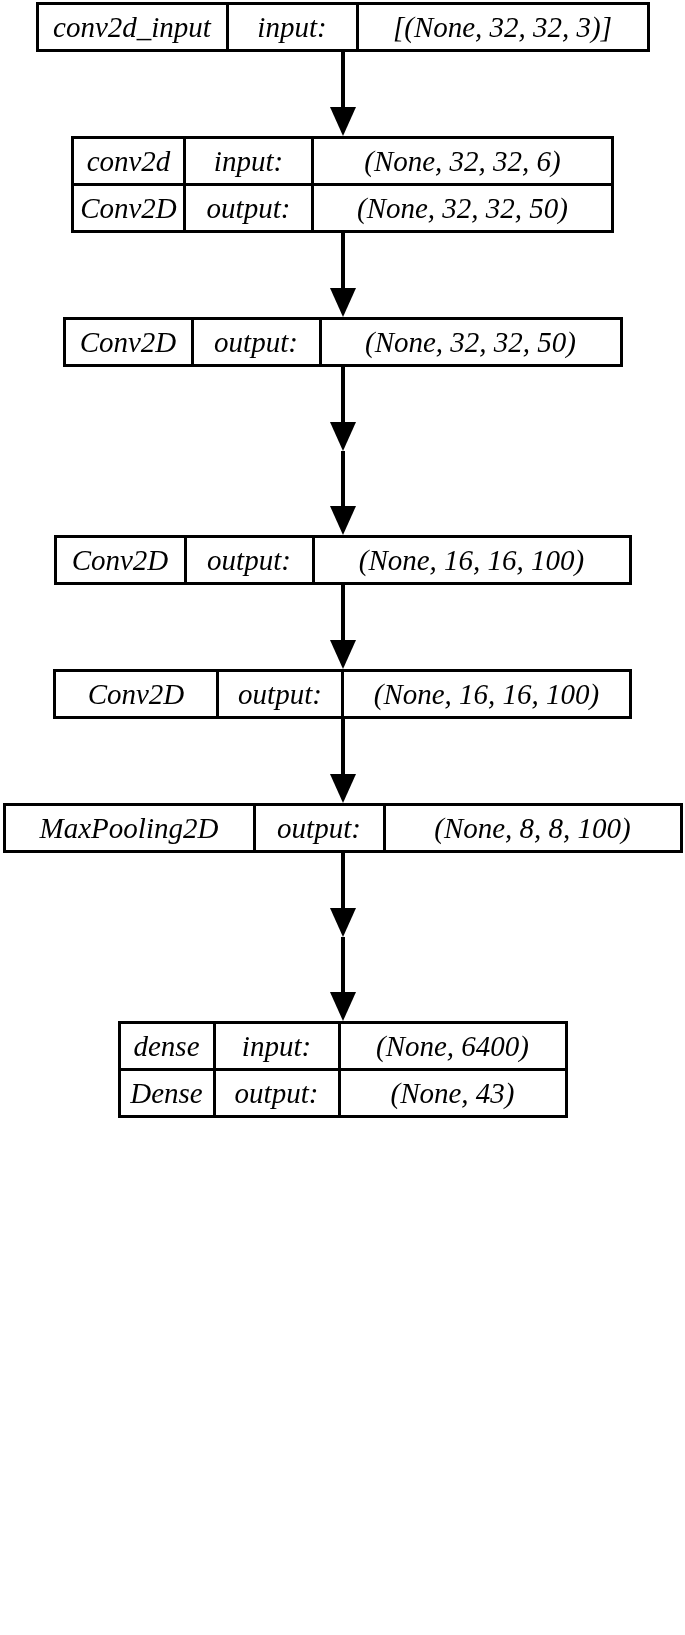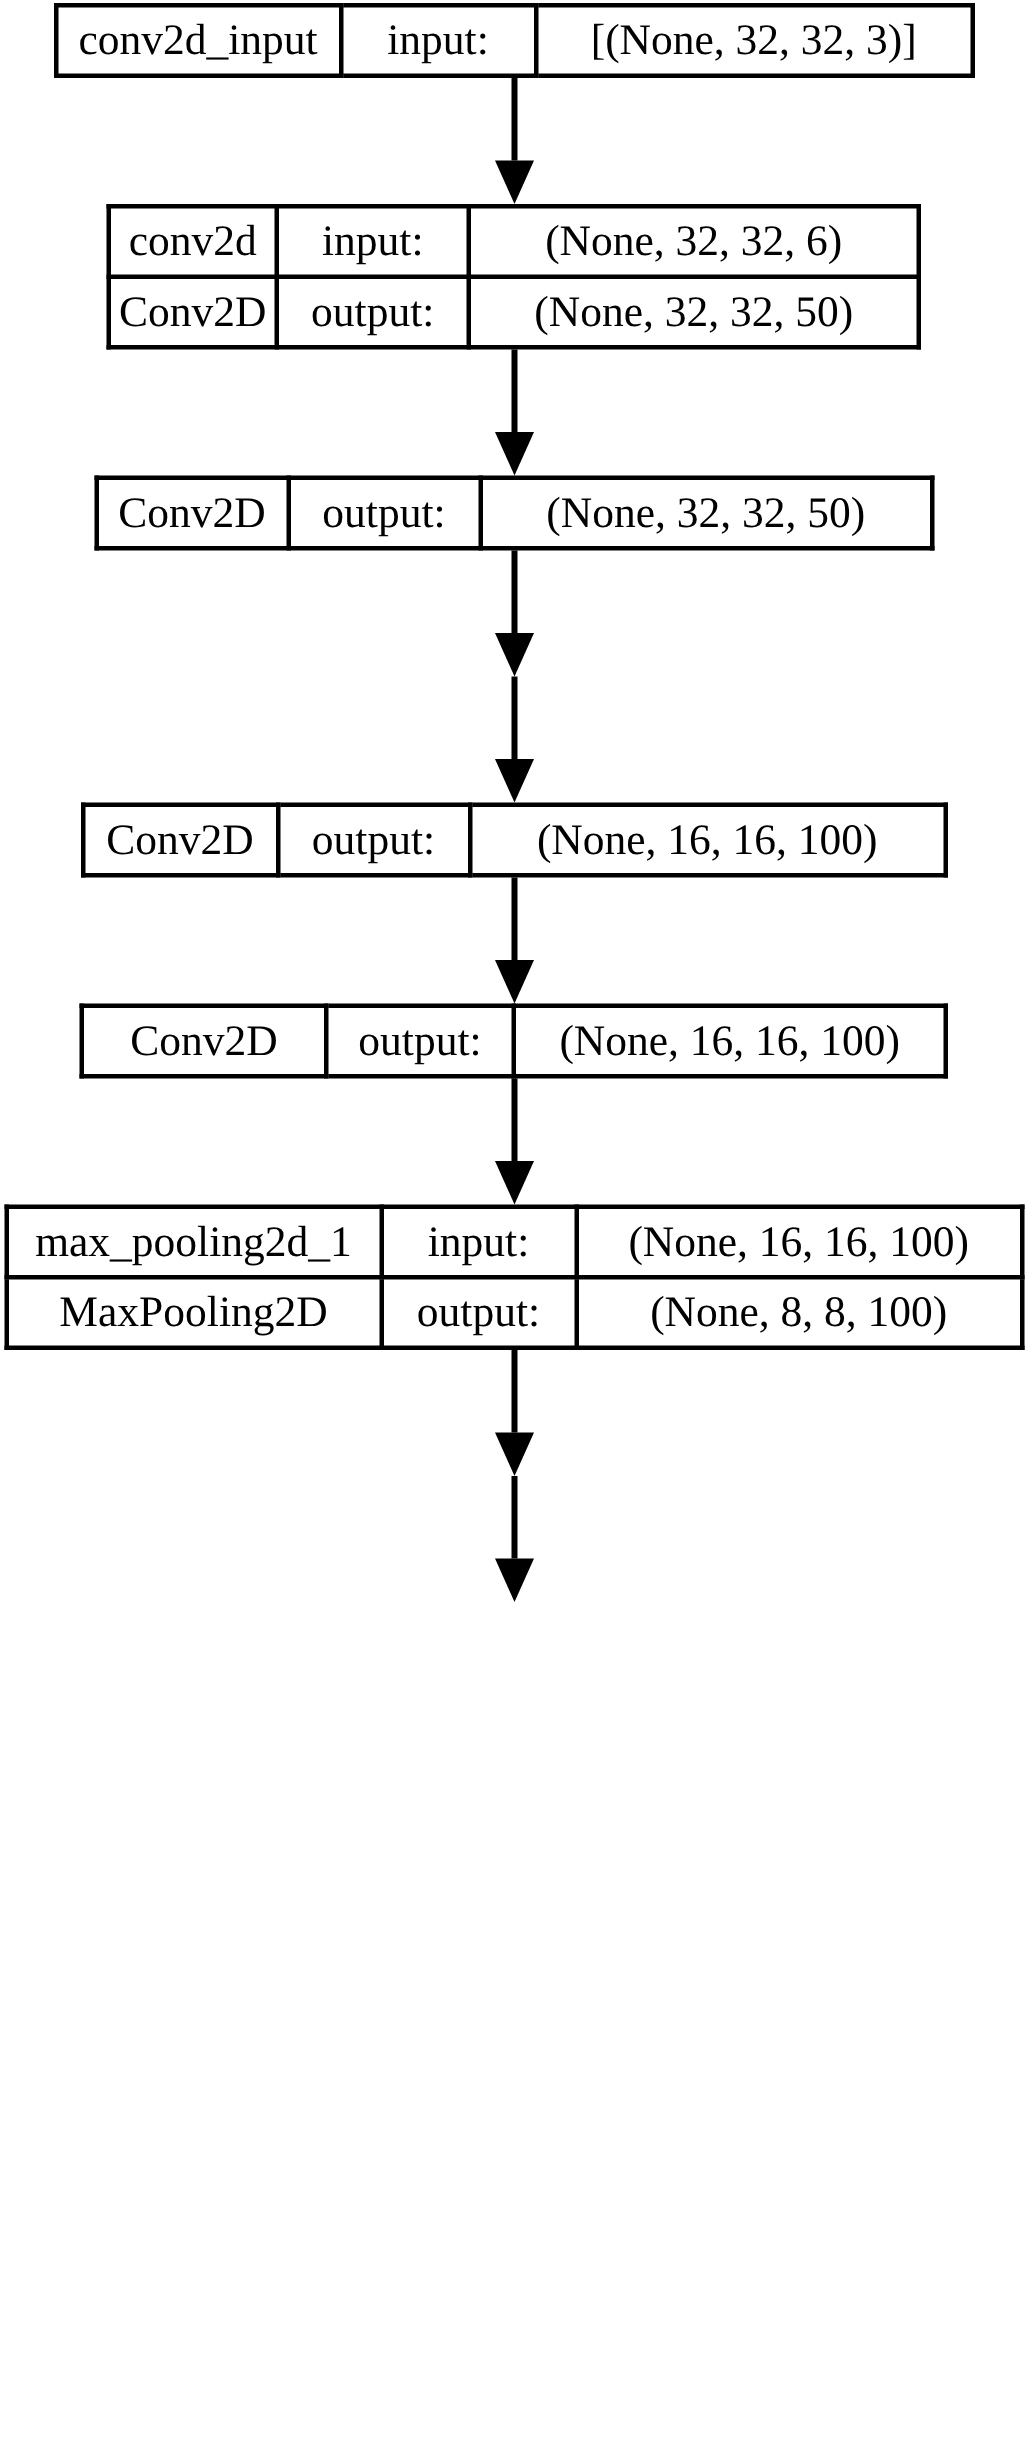--- a/index.html
+++ b/index.html
@@ -9,20 +9,21 @@
     font-family: "Liberation Serif", "DejaVu Serif", serif;
     color: #000000;
     overflow: hidden;
   }
   .canvas {
     width: 685px; height: 1635px;
     display: flex;
     flex-direction: column;
     align-items: center;
     padding-top: 2px;
+    font-style: italic;
   }
   table.node {
     border-collapse: collapse;
     table-layout: fixed;
     flex: 0 0 auto;
   }
   table.node td {
     border: 3px solid #000000;
     height: 47px;
     text-align: center;
@@ -164,38 +165,52 @@
     <div class="head"></div>
   </div>
 
   <table class="node" style="width:677px">
     <colgroup>
         <col style="width:250px">
         <col style="width:130px">
         <col style="width:297px">
       </colgroup>
     <tbody>
+    <tr>
+      <td>MaxPooling2D</td>
+      <td>output:</td>
+      <td>(None, 8, 8, 100)</td>
+    </tr>
+  </tbody>
+    </table>
+
+  <div class="arrow">
+    <div class="shaft"></div>
+    <div class="head"></div>
+  </div>
+
+
+  <div class="arrow">
+    <div class="shaft"></div>
+    <div class="head"></div>
+  </div>
+
+  <table class="node" style="width:447px">
+    <colgroup>
+        <col style="width:95px">
+        <col style="width:125px">
+        <col style="width:227px">
+      </colgroup>
+    <tbody>
         <tr>
-      <td>max_pooling2d_1</td>
+      <td>dense</td>
       <td>input:</td>
-      <td>(None, 16, 16, 100)</td>
-    </tr>
-    <tr>
-      <td>MaxPooling2D</td>
-      <td>output:</td>
-      <td>(None, 8, 8, 100)</td>
-    </tr>
-  </tbody>
-    </table>
-
-  <div class="arrow">
-    <div class="shaft"></div>
-    <div class="head"></div>
-  </div>
-
-
-  <div class="arrow">
-    <div class="shaft"></div>
-    <div class="head"></div>
-  </div>
-
+      <td>(None, 6400)</td>
+    </tr>
+    <tr>
+      <td>Dense</td>
+      <td>output:</td>
+      <td>(None, 43)</td>
+    </tr>
+  </tbody>
+    </table>
 
 </div>
 
 </body></html>

